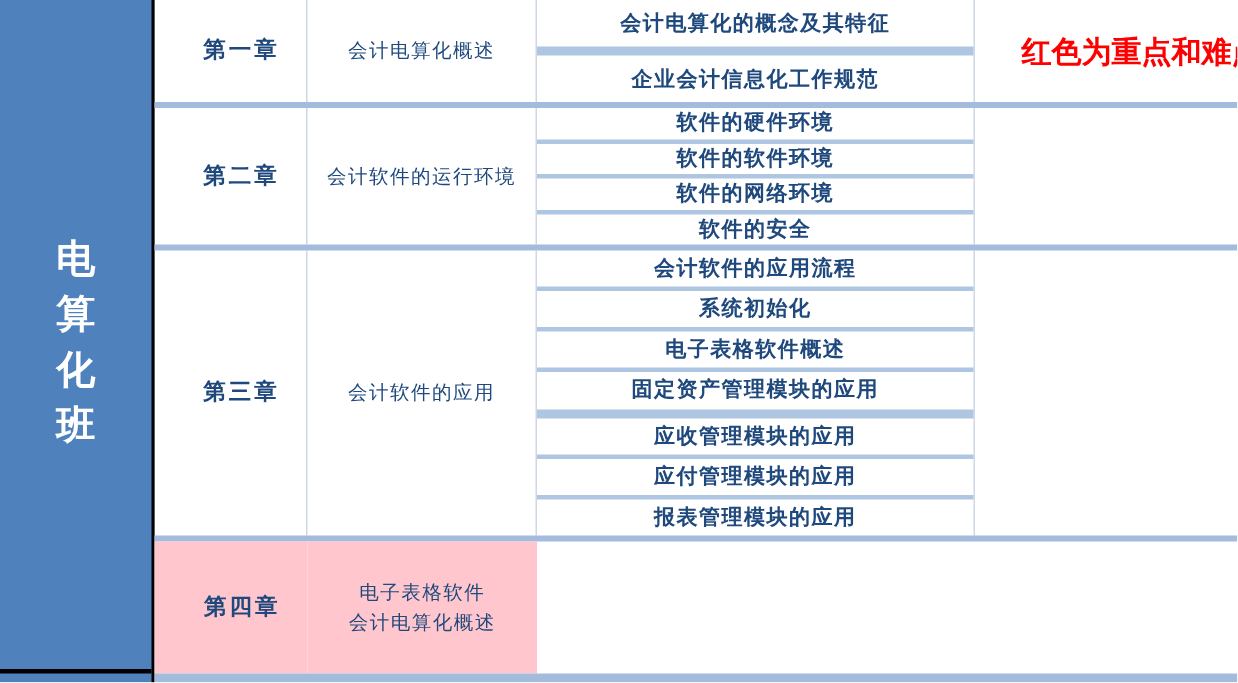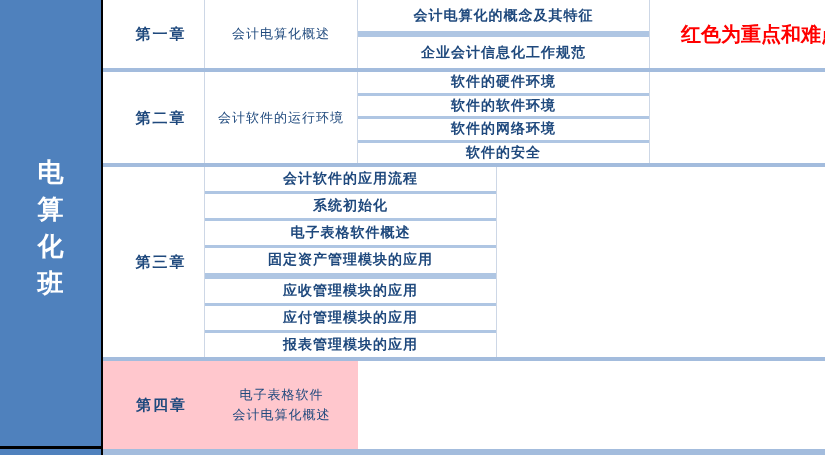--- a/index.html
+++ b/index.html
@@ -119,20 +119,23 @@
           <div class="topic-sep"></div>
           <div class="topic">软件的网络环境</div>
           <div class="topic-sep"></div>
           <div class="topic">软件的安全</div>
         </div>
         <div class="col rightcol"></div>
       </div>
       <div class="chapter-sep"></div>
       <div class="chapter ch2">
         <div class="col num">第三章</div>
+        <div class="col title">
+          <div class="title-line">会计软件的应用</div>
+        </div>
         <div class="col topics">
           <div class="topic">会计软件的应用流程</div>
           <div class="topic-sep"></div>
           <div class="topic">系统初始化</div>
           <div class="topic-sep"></div>
           <div class="topic">电子表格软件概述</div>
           <div class="topic-sep"></div>
           <div class="topic">固定资产管理模块的应用</div>
           <div class="topic-sep"></div>
           <div class="topic-sep"></div>

